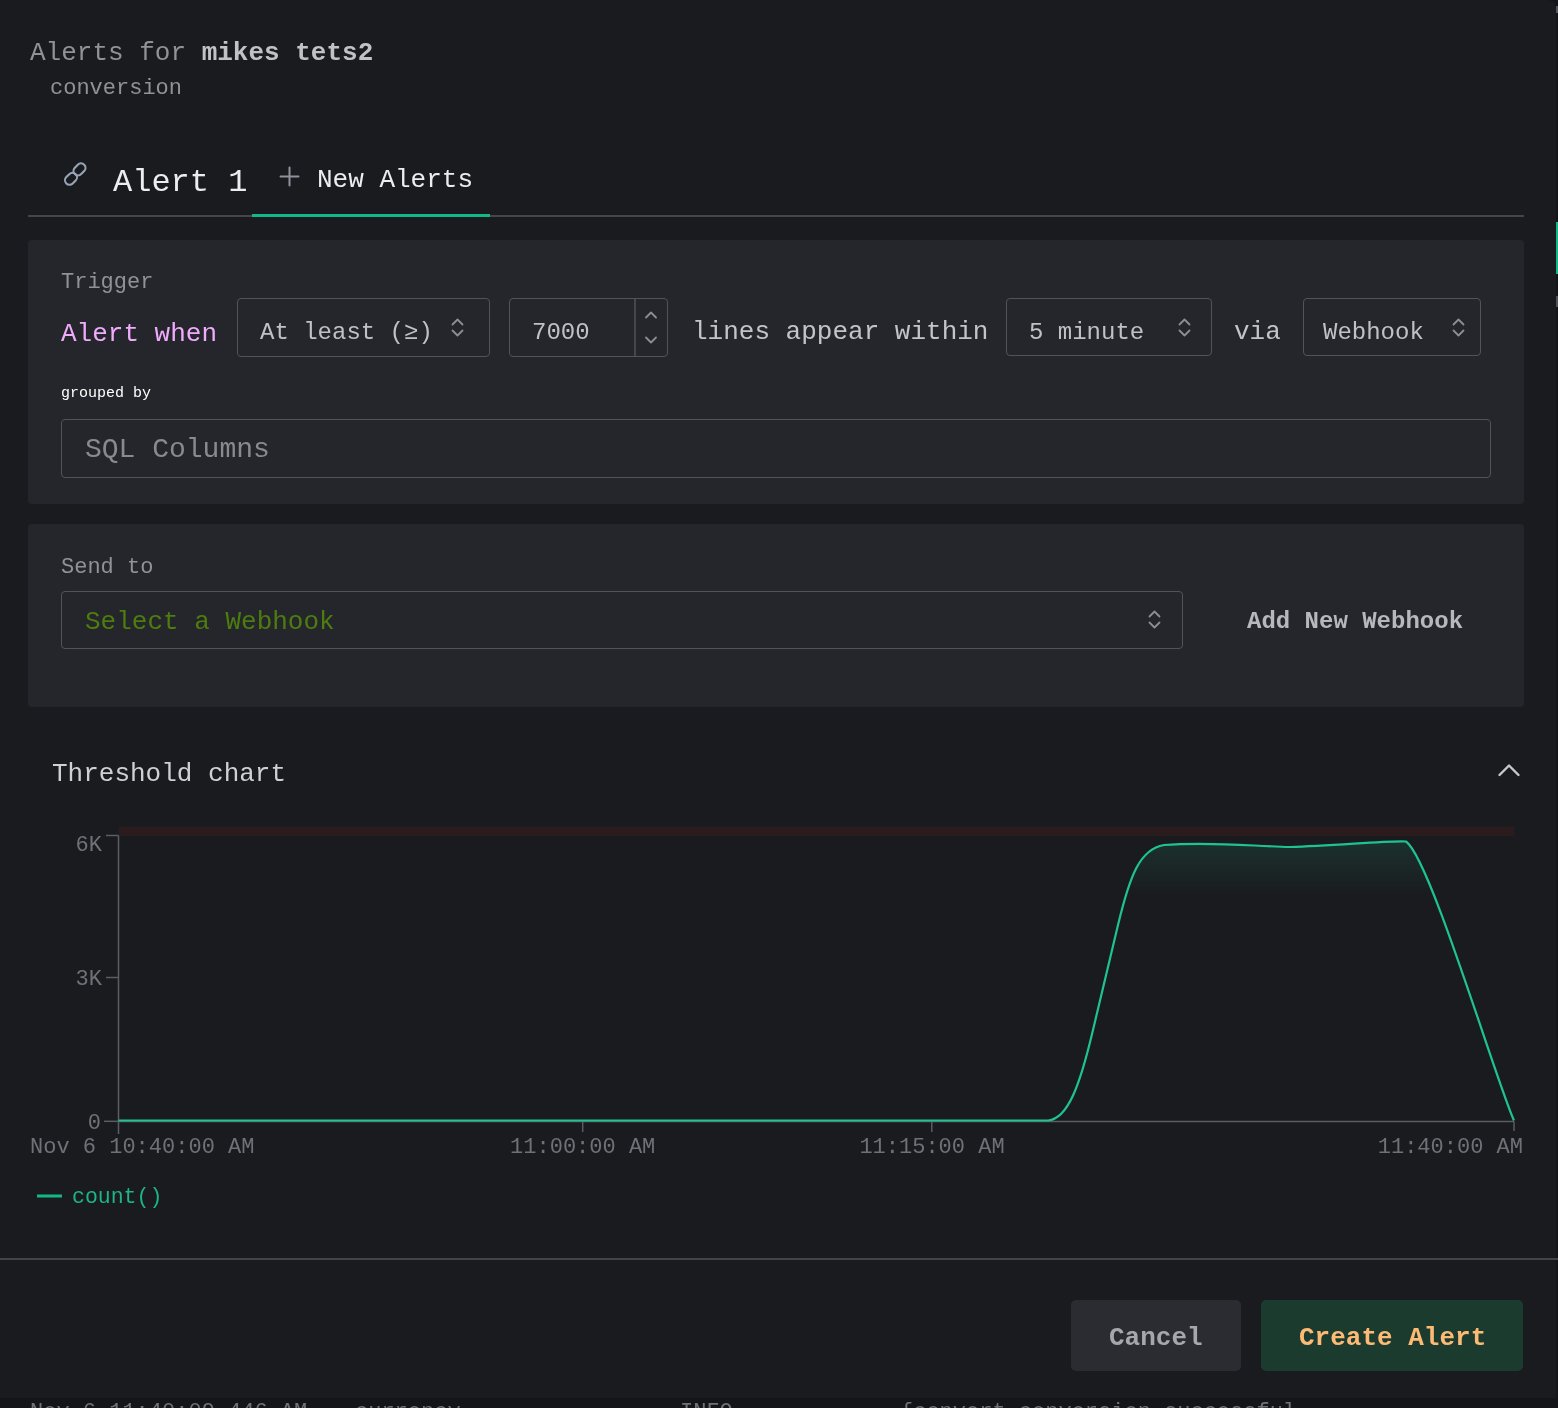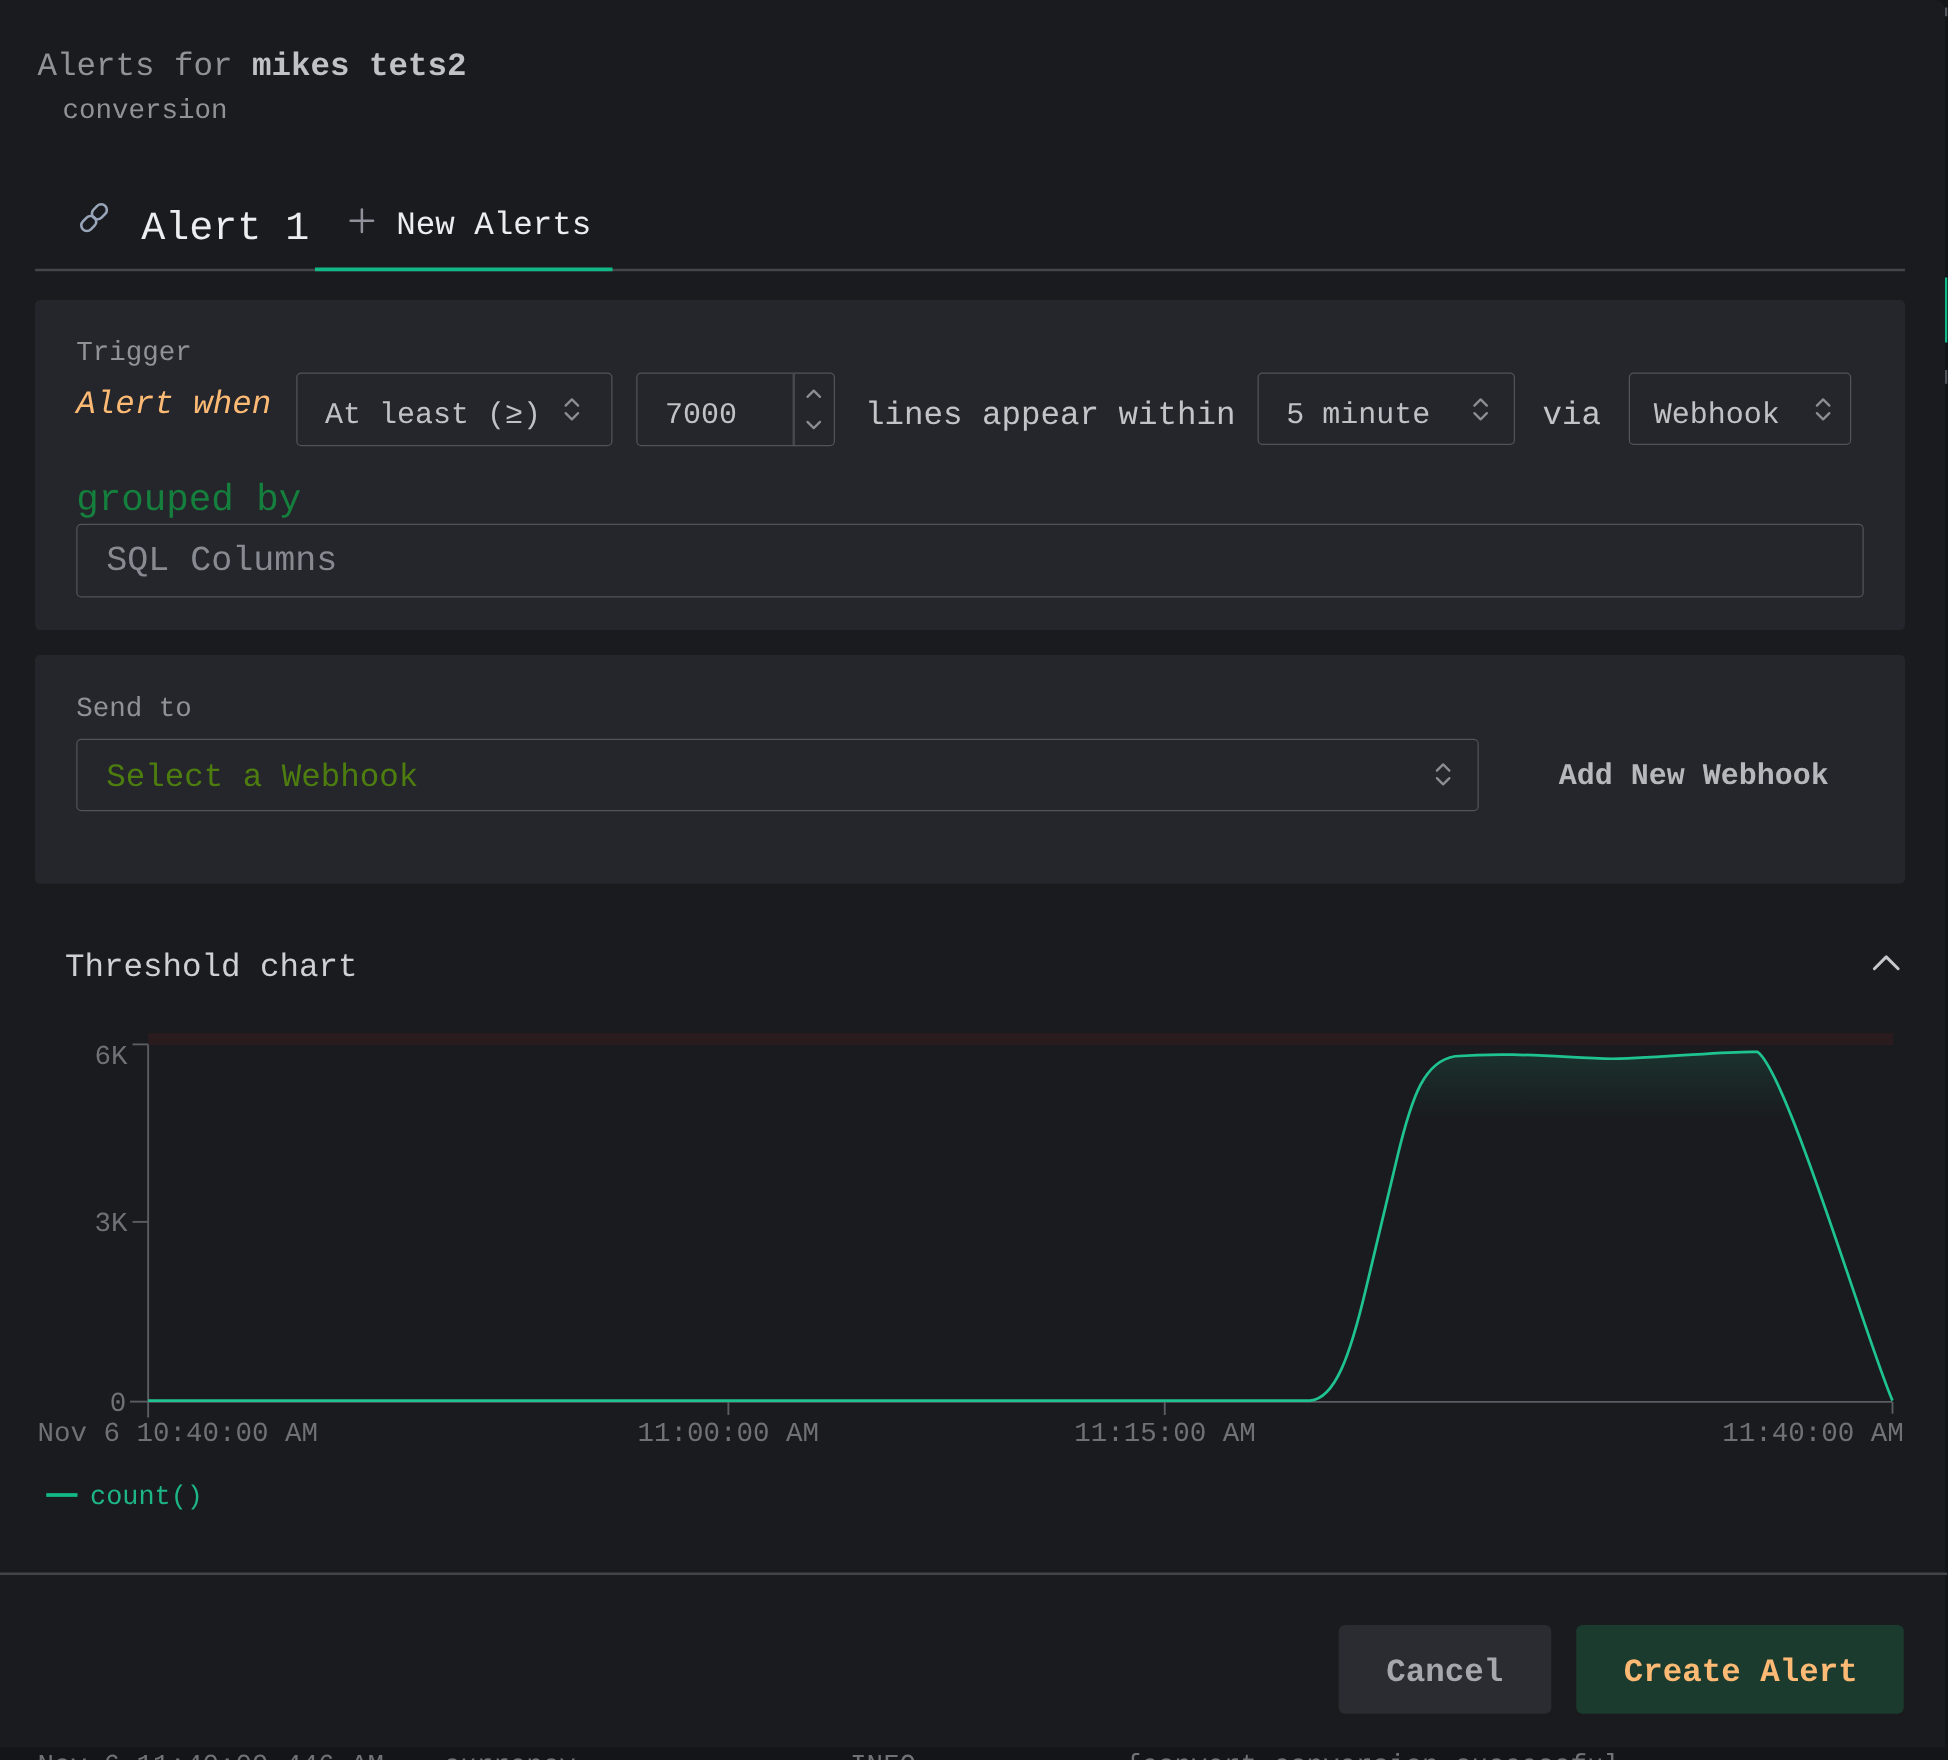--- a/index.html
+++ b/index.html
@@ -28,21 +28,21 @@
 <svg class="abs" style="left:278px;top:165px;" width="23" height="23" viewBox="0 0 23 23" stroke="#8f929a" stroke-width="2" stroke-linecap="round">
   <line x1="11.5" y1="2.5" x2="11.5" y2="20.5"></line>
     <line x1="2.5" y1="11.5" x2="20.5" y2="11.5"></line>
 </svg>
 <div class="abs t" style="left:317px;top:166.5px;font-size:26px;color:#ecedee;">New Alerts</div>
 <div class="abs" style="left:28px;top:215px;width:1496px;height:2px;background:#44464c;"></div>
 <div class="abs" style="left:252px;top:213.5px;width:238px;height:3.5px;background:#12b886;"></div>
 
 <div class="abs" style="left:28px;top:240px;width:1496px;height:264px;background:#25262b;border-radius:4px;"></div>
 <div class="abs t" style="left:61px;top:272.3px;font-size:22px;color:#8f9297;">Trigger</div>
-<div class="abs t" style="left:61px;top:310px;font-size:26px;color:#fdba74;font-style:italic;">Alert when</div>
+<div class="abs t" style="left:61px;top:321px;font-size:26px;color:#f0abfc;">Alert when</div>
 
 <div class="abs" style="left:237px;top:298px;width:253px;height:59px;border:1.5px solid #50535a;border-radius:4px;"></div>
 <div class="abs t" style="left:260px;top:321.1px;font-size:24px;color:#bfc1c5;">At least (≥)</div>
 <svg class="abs" style="left:451px;top:318px;" width="13" height="19" viewBox="0 0 13 19" fill="none" stroke="#8b8e94" stroke-width="1.8" stroke-linecap="round" stroke-linejoin="round">
   <polyline points="1.5,6.5 6.5,1.5 11.5,6.5"></polyline>
     <polyline points="1.5,12.5 6.5,17.5 11.5,12.5"></polyline>
 </svg>
 
 <div class="abs" style="left:509px;top:298px;width:159px;height:59px;border:1.5px solid #50535a;border-radius:4px;"></div>
 <div class="abs t" style="left:532px;top:321.1px;font-size:24px;color:#bfc1c5;">7000</div>
@@ -65,21 +65,21 @@
 
 <div class="abs t" style="left:1234px;top:319.4px;font-size:26px;color:#c3c4c8;">via</div>
 
 <div class="abs" style="left:1303px;top:298px;width:178px;height:58px;border:1.5px solid #50535a;border-radius:4px;"></div>
 <div class="abs t" style="left:1323px;top:321.1px;font-size:24px;color:#bfc1c5;">Webhook</div>
 <svg class="abs" style="left:1452px;top:318px;" width="13" height="19" viewBox="0 0 13 19" fill="none" stroke="#8b8e94" stroke-width="1.8" stroke-linecap="round" stroke-linejoin="round">
   <polyline points="1.5,6.5 6.5,1.5 11.5,6.5"></polyline>
     <polyline points="1.5,12.5 6.5,17.5 11.5,12.5"></polyline>
 </svg>
 
-<div class="abs t" style="left:61px;top:385.6px;font-size:30px;color:#15803d;">grouped by</div>
+<div class="abs t" style="left:61px;top:385.6px;font-size:15px;color:#ffffff;">grouped by</div>
 <div class="abs" style="left:61px;top:419px;width:1430px;height:59px;border:1.5px solid #50535a;border-radius:4px;"></div>
 <div class="abs t" style="left:85px;top:435.6px;font-size:28px;color:#878a91;">SQL Columns</div>
 
 <div class="abs" style="left:28px;top:524px;width:1496px;height:183px;background:#25262b;border-radius:4px;"></div>
 <div class="abs t" style="left:61px;top:556.5px;font-size:22px;color:#8f9297;">Send to</div>
 <div class="abs" style="left:61px;top:591px;width:1122px;height:58px;border:1.5px solid #50535a;border-radius:4px;"></div>
 <div class="abs t" style="left:85px;top:609.3px;font-size:26px;color:#4d7c0f;">Select a Webhook</div>
 <svg class="abs" style="left:1148px;top:610px;" width="13" height="19" viewBox="0 0 13 19" fill="none" stroke="#8b8e94" stroke-width="1.8" stroke-linecap="round" stroke-linejoin="round">
   <polyline points="1.5,6.5 6.5,1.5 11.5,6.5"></polyline>
     <polyline points="1.5,12.5 6.5,17.5 11.5,12.5"></polyline>

